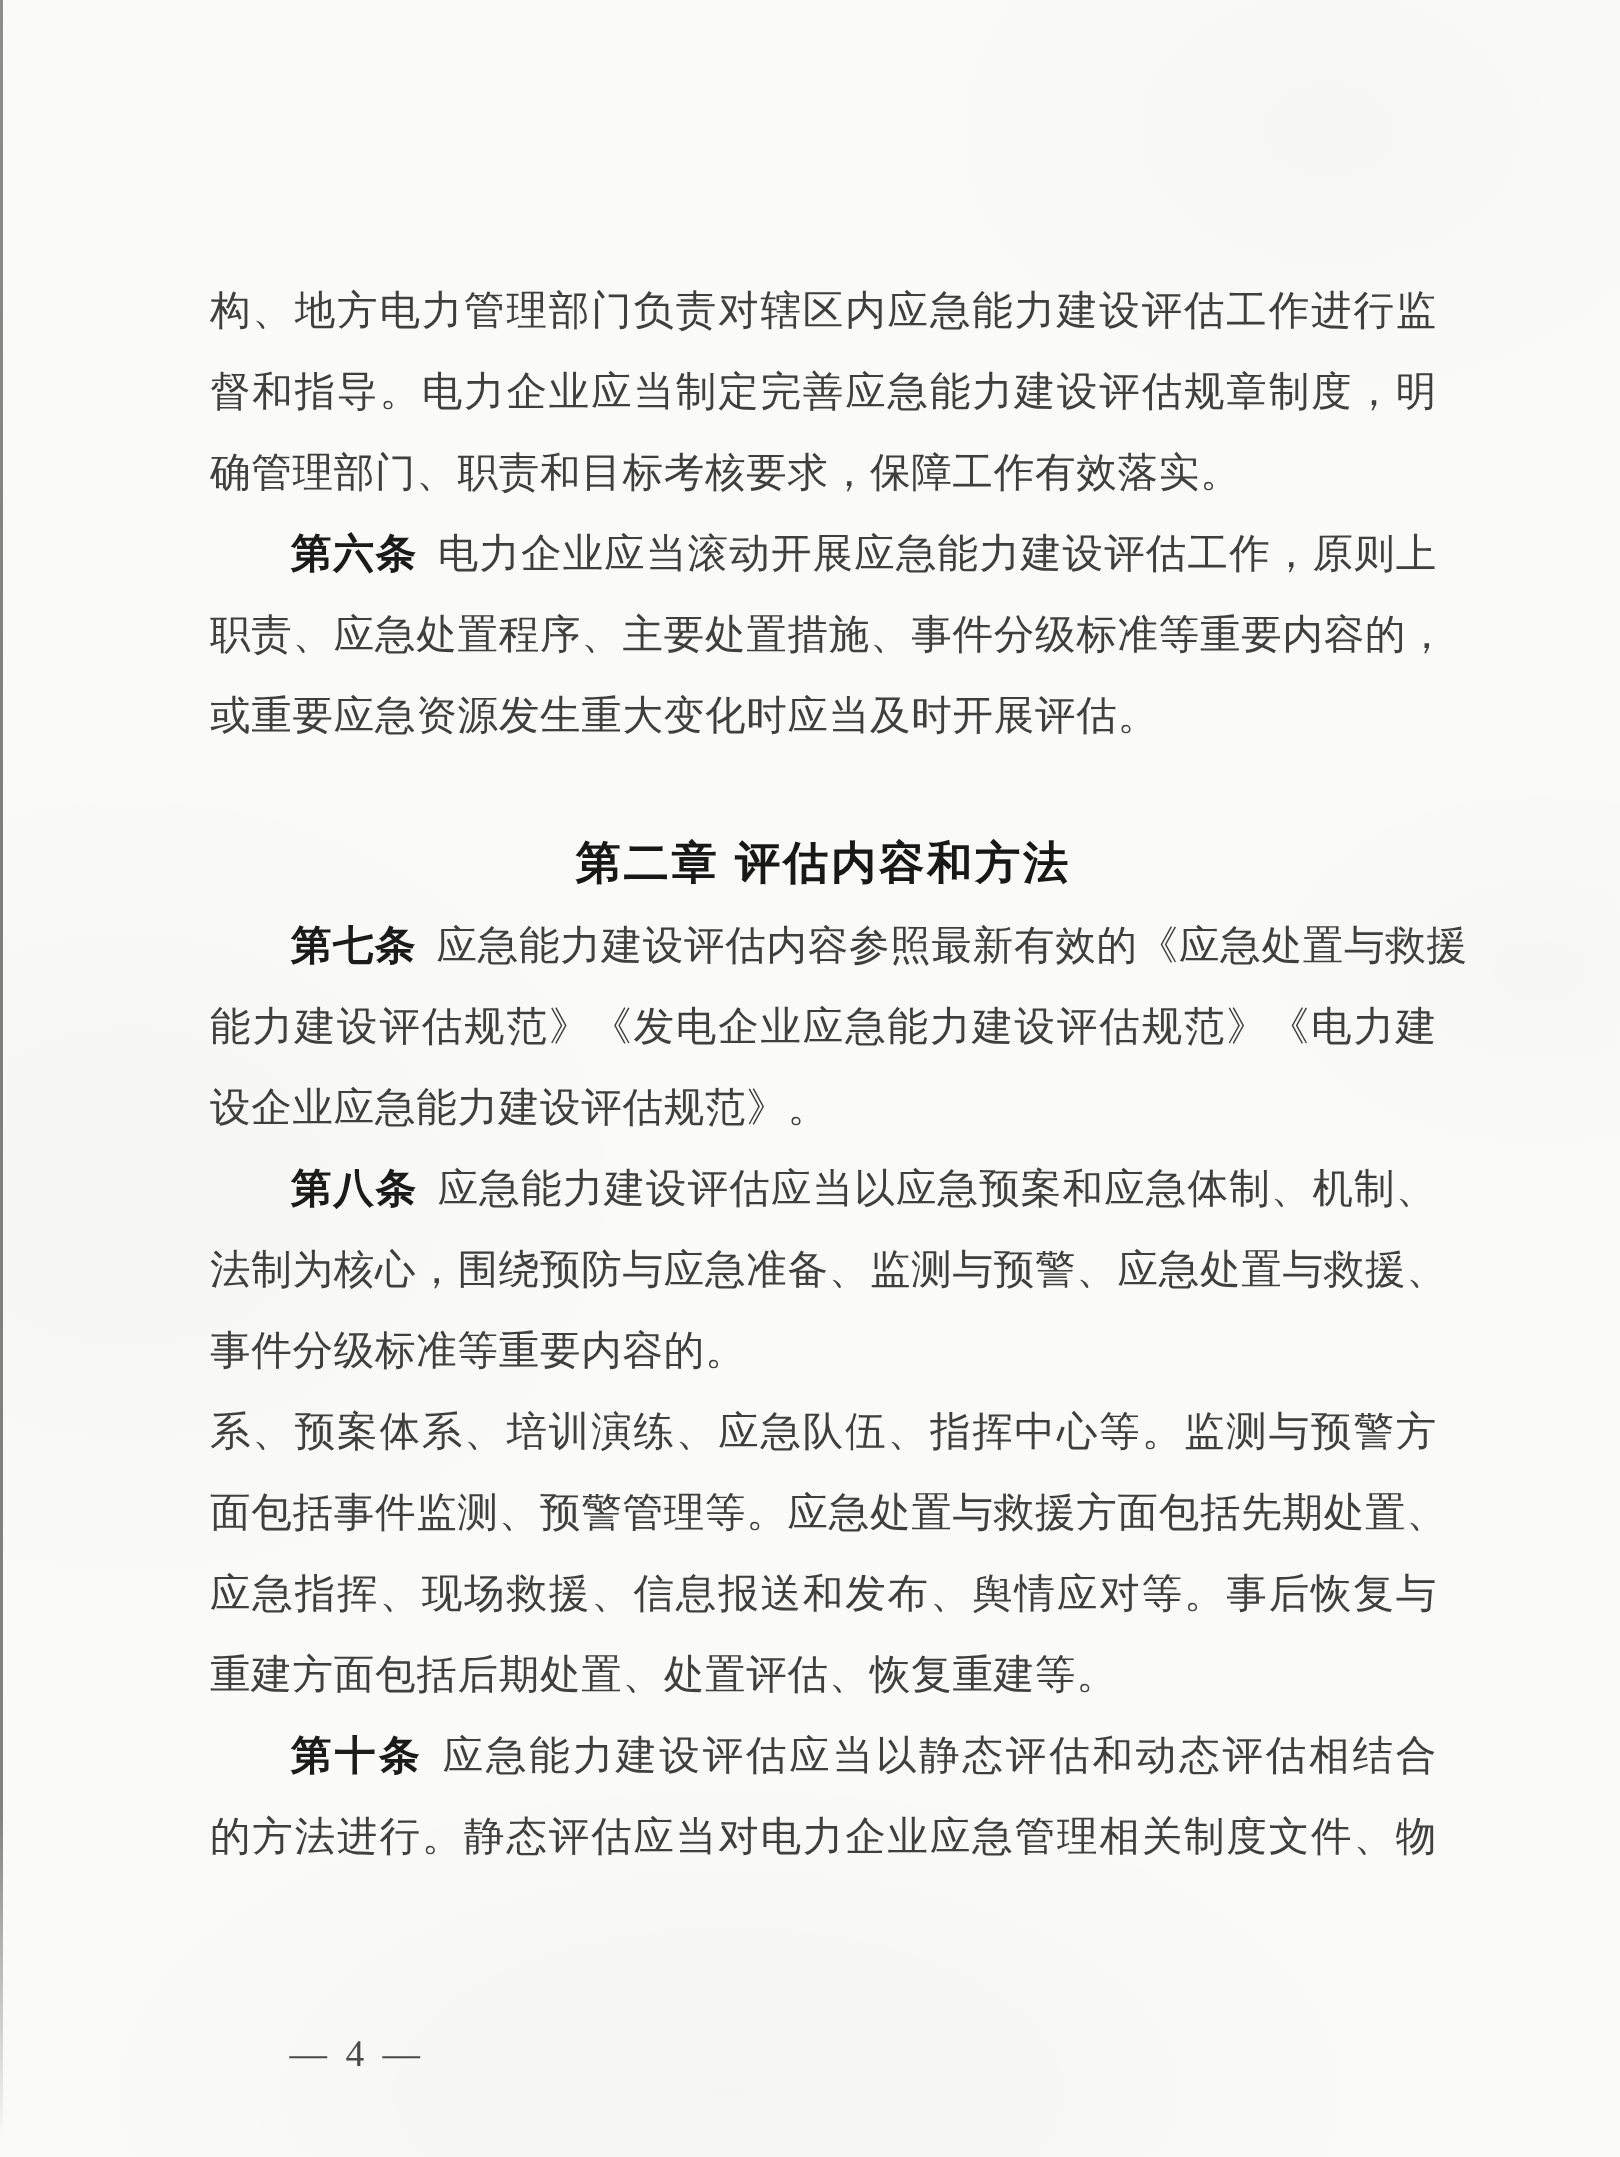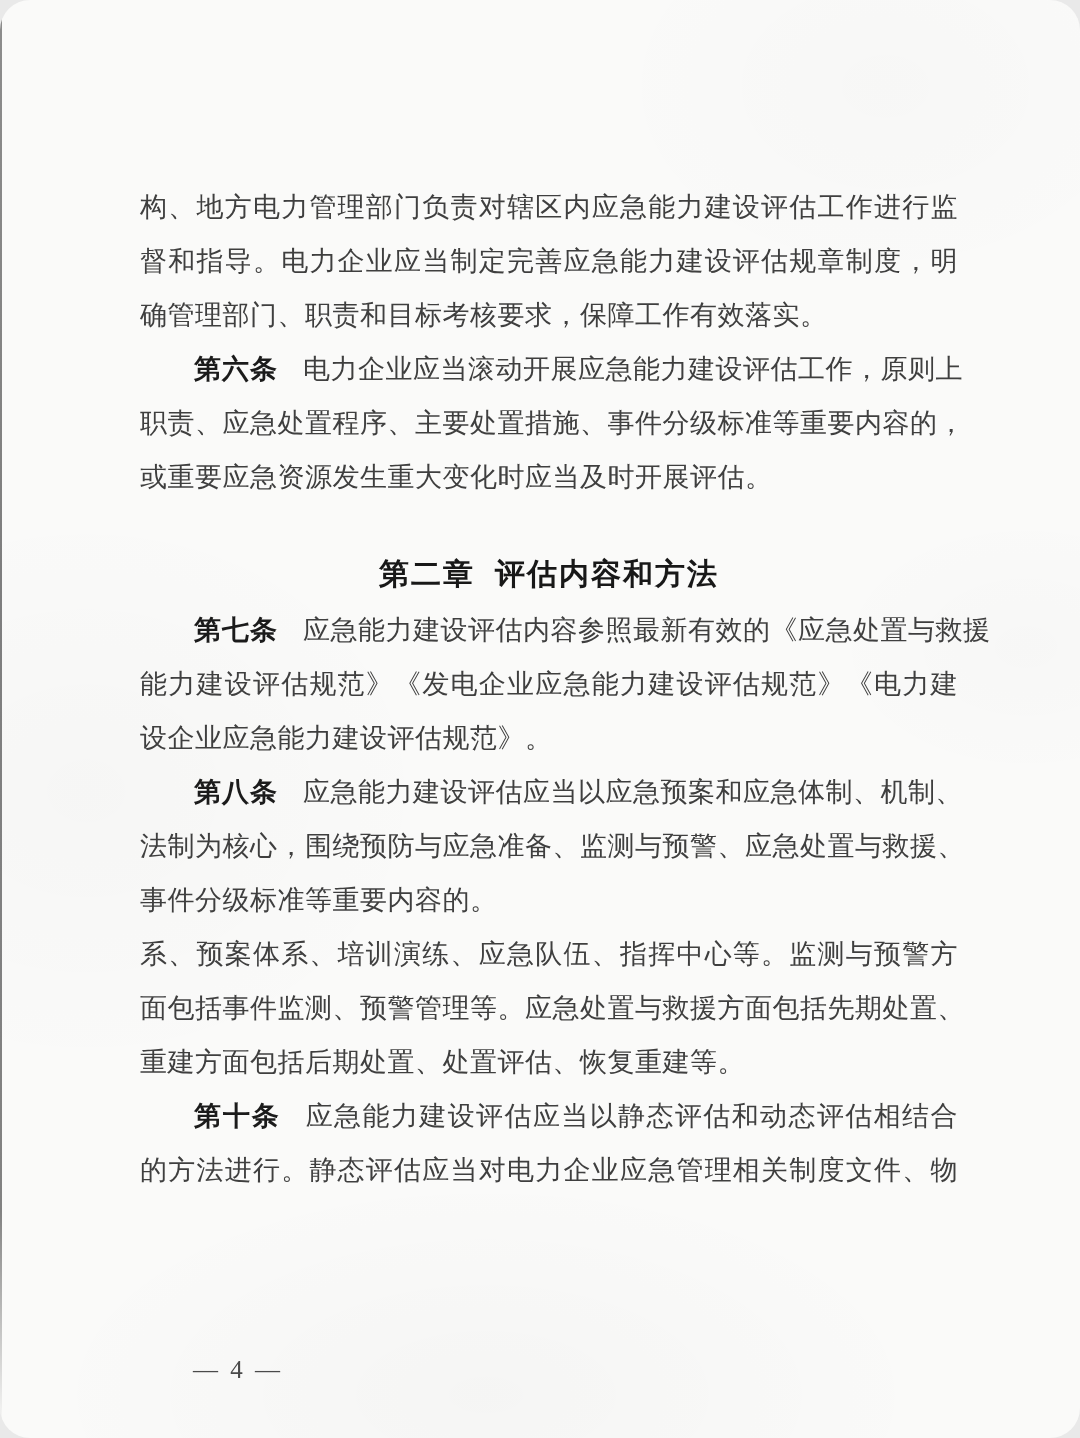--- a/index.html
+++ b/index.html
@@ -13,21 +13,20 @@
     height: 1438px;
     margin: 0 auto;
     background-color: #fafaf9;
     background-image:
       radial-gradient(ellipse 420px 300px at 82% 6%, rgba(0,0,0,0.012), rgba(0,0,0,0) 70%),
       radial-gradient(ellipse 520px 420px at 8% 55%, rgba(0,0,0,0.016), rgba(0,0,0,0) 70%),
       radial-gradient(ellipse 650px 320px at 45% 97%, rgba(0,0,0,0.02), rgba(0,0,0,0) 70%),
       radial-gradient(ellipse 300px 200px at 95% 45%, rgba(0,0,0,0.012), rgba(0,0,0,0) 70%);
     overflow: hidden;
     font-family: "Liberation Serif", "DejaVu Serif", serif;
-    border-radius: 30px;
   }
   
   .edge-line {
     position: absolute;
     left: 0;
     top: 0;
     width: 2px;
     height: 1426px;
     background: linear-gradient(to bottom,
       #8d8d8d 0%, #7e7e7e 40%, #828282 85%, rgba(130,130,130,0) 100%);
@@ -53,28 +52,28 @@
   .line.last {
     text-align-last: left;
   }
   .line.first {
     padding-left: 54px;
   }
   .label {
     font-family: Liberation Serif, serif;
     font-weight: 700;
     color: #1b1b1b;
-    margin-right: 25px;
+    margin-right: 13px;
     letter-spacing: 1px;
   }
   .block.chapter .line {
     margin-top: 45px;
     text-align: left;
     text-align-last: center;
-    font-family: Liberation Mono, monospace;
+    font-family: Liberation Sans, sans-serif;
     font-weight: 700;
     font-size: 30px;
     color: #181818;
     letter-spacing: 2px;
   }
   .footer {
     position: absolute;
     left: 193px;
     top: 1350px;
     font-size: 25px;
@@ -110,20 +109,21 @@
         <div class="line last">设企业应急能力建设评估规范》。</div>
       </div>
       <div class="block article">
         <div class="line first"><span class="label">第八条</span><span>应急能力建设评估应当以应急预案和应急体制、机制、</span></div>
         <div class="line">法制为核心，围绕预防与应急准备、监测与预警、应急处置与救援、</div>
         <div class="line last">事件分级标准等重要内容的。</div>
       </div>
       <div class="block article">
         <div class="line">系、预案体系、培训演练、应急队伍、指挥中心等。监测与预警方</div>
         <div class="line">面包括事件监测、预警管理等。应急处置与救援方面包括先期处置、</div>
+        <div class="line">应急指挥、现场救援、信息报送和发布、舆情应对等。事后恢复与</div>
         <div class="line last">重建方面包括后期处置、处置评估、恢复重建等。</div>
       </div>
       <div class="block article">
         <div class="line first"><span class="label">第十条</span><span>应急能力建设评估应当以静态评估和动态评估相结合</span></div>
         <div class="line">的方法进行。静态评估应当对电力企业应急管理相关制度文件、物</div>
       </div>
     </div>
 
   <div class="footer">— 4 —</div>
 </div>

